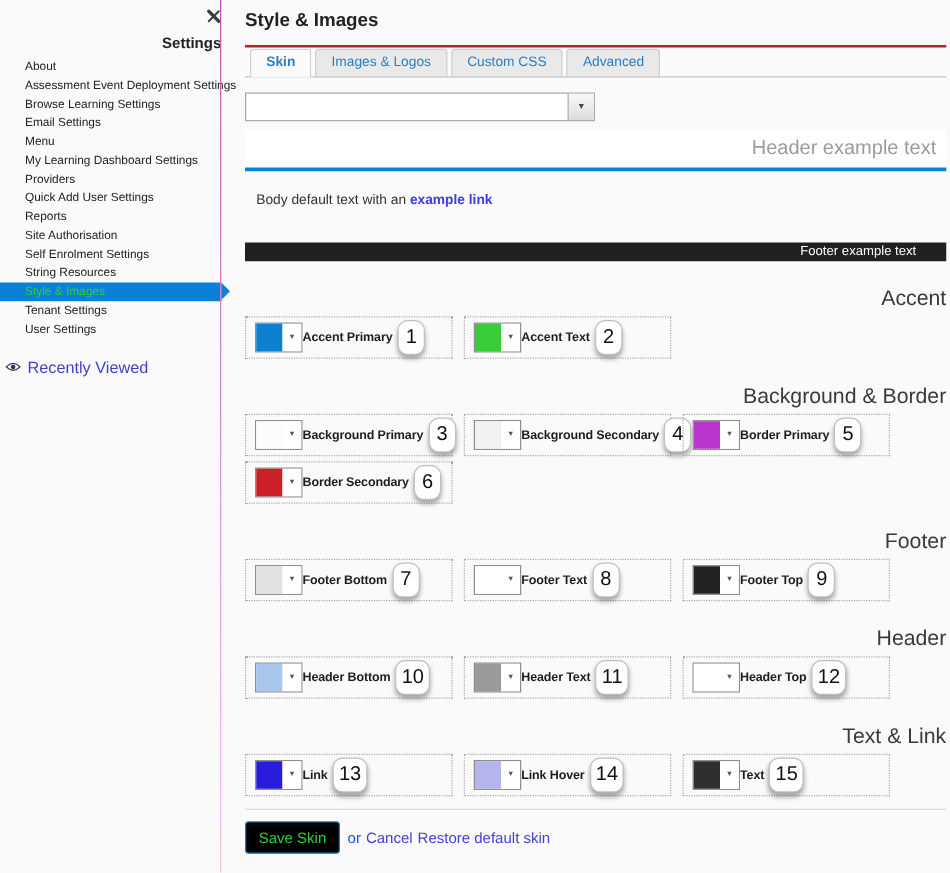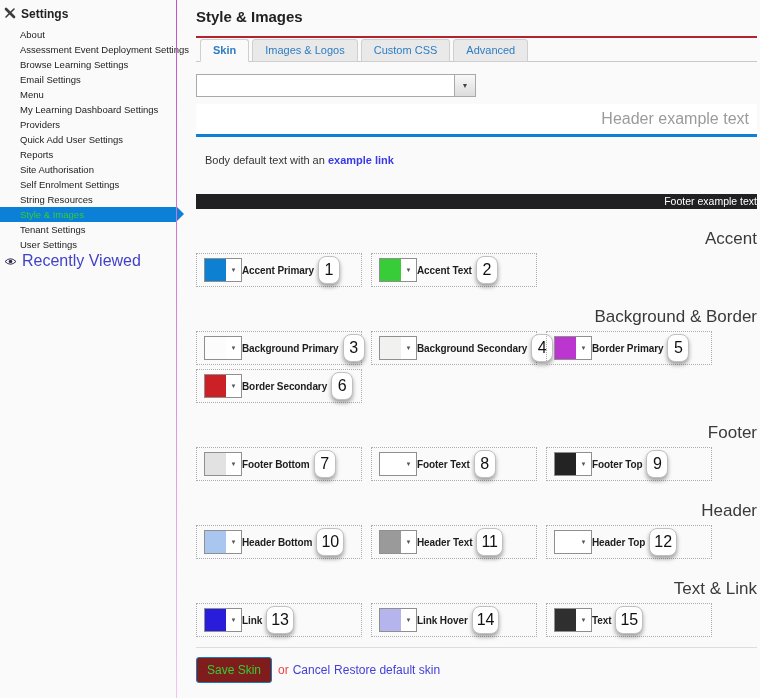--- a/index.html
+++ b/index.html
@@ -8,30 +8,30 @@
     width:760px; height:698px; overflow:hidden; position:relative;
     background:#fafafa; color:#333;
     font-family:"Liberation Sans", sans-serif; font-size:11px;
     --accent:#0a80d6; --accent-text:#35cc35; --rule:#b2232e;
     --footer-bg:#202023; --link:#3a3ae8; --tabtext:#2d7dc2; --divider:#c44fc8;
   }
   
   .sidebar { position:absolute; left:0; top:0; width:177px; height:100%; }
   .sb-divider { position:absolute; right:0; top:0; width:1px; height:100%;
     background:linear-gradient(var(--divider), #f2c4f2); }
-  .sb-header { display:flex; align-items:flex-start; gap:5px; padding:7px 0 5px 4px;
-    font-size:12px; font-weight:bold; color:#222; }
+  .sb-header { display:flex; align-items:flex-end; gap:5px; padding:7px 0 5px 4px;
+    font-size:12px; font-weight:bold; color:#222;flex-direction:column; }
   .nav-item { height:15px; line-height:15px; padding-left:20px; font-size:9.5px;
     color:#222; white-space:nowrap; cursor:pointer; position:relative; }
   .nav-item.selected { background:var(--accent); color:var(--accent-text); }
   .nav-item.selected::after { content:''; position:absolute; right:-7px; top:0;
     border-top:7.5px solid transparent; border-bottom:7.5px solid transparent;
     border-left:7px solid var(--accent); }
-  .recently { display:flex; align-items:center; gap:5px; 
-    padding-left:4px; color:#4141c9; font-size:16px; cursor:pointer; }
+  .recently { display:flex; align-items:center; gap:5px; margin-top:15px;
+    padding-left:4px; color:#4141c9; font-size:13px; cursor:pointer; }
   
   .main { position:absolute; left:196px; top:0; width:561px; }
   h1.page-title { margin:8px 0 0 0; font-size:15px; color:#222; }
   .red-rule { margin-top:11px; border-bottom:2px solid var(--rule); }
   .tabs { display:flex; gap:3px; padding-left:4px; margin-top:1px; position:relative; height:23px; }
   .tabs::after { content:''; position:absolute; left:0; right:0; bottom:0; border-bottom:1px solid #c8c8c8; }
   .tab { position:relative; z-index:1; padding:4px 12px 0 12px; height:23px; font-size:11px;
     color:var(--tabtext); background:#e9e9e9; border:1px solid #cfcfcf;
     border-radius:3px 3px 0 0; cursor:pointer; white-space:nowrap; }
   .tab.active { background:#fafafa; border-bottom-color:#fafafa; font-weight:bold; }
@@ -40,45 +40,45 @@
   .combo-value { position:absolute; left:5px; top:4px; font-size:11px; color:#333; }
   .combo-btn { position:absolute; right:0; top:0; width:21px; height:21px;
     border-left:1px solid #a9a9a9; background:linear-gradient(#f8f8f8,#dcdcdc);
     display:flex; align-items:center; justify-content:center; }
   .combo-arrow { font-size:7px; color:#444; }
   .pv-header { margin-top:7px; height:33px; background:#fff; border-bottom:3px solid var(--accent);
     color:#9b9b9b; font-size:16px; text-align:right; line-height:30px; padding-right:8px; }
   .pv-body { padding:17px 0 11px 9px; font-size:11px; color:#333; }
   .pv-link { color:var(--link); text-decoration:none; cursor:pointer;font-weight:bold; }
   .pv-footer { margin-top:17px; height:15px; background:var(--footer-bg); color:#fff;
-    font-size:10.5px; line-height:15px; text-align:right; padding-right:0; }
+    font-size:10.5px; line-height:15px; text-align:right; padding-right:24px; }
   
   .sw-section h2 { margin:20px 0 5px 0; font-size:17px; line-height:19px;
     font-weight:normal; color:#3a3a3a;text-align:right; }
   .grid { display:flex; flex-wrap:wrap; gap:4px 9px; width:517px; }
   .sw-box { width:166px; height:34px; border:1px dotted #adadad; display:flex;
     align-items:center; padding-left:7px; overflow:visible; background:transparent; }
   .sw-ctl { display:flex; height:24px; border:1px solid #8f8f8f; background:#fff;
     flex-shrink:0; cursor:pointer; }
   .sw-color { width:21px; height:100%; display:block; }
   .sw-arrow { width:15px; display:flex; align-items:center; justify-content:center;
     font-size:6px; color:#555; background:#fff; }
   .sw-label { font-size:10px; font-weight:bold; color:#1d1d1d; margin-left:0;
     white-space:nowrap; letter-spacing:-0.1px; }
   .badge { margin-left:4px; min-width:22px; height:28px; padding:0 4px; background:#fff;
     border:1px solid #c0c0c0; border-radius:8px; box-shadow:0 3px 4px rgba(0,0,0,0.35);
     display:flex; align-items:center; justify-content:center; flex-shrink:0;
     font-size:16px; color:#111; }
   
   .actions { margin-top:10px; border-top:1px solid #ddd; padding-top:9px;
     display:flex; align-items:center; }
-  .save-btn { background:#7f1d1d; color:var(--accent-text); border:1px solid #1979bb;
+  .save-btn { background:#000000; color:var(--accent-text); border:1px solid #1979bb;
     border-radius:3px; padding:5px 10px; font-size:12px; cursor:pointer;
     font-family:"Liberation Sans", sans-serif; }
-  .or { color:#ef4444; font-size:12px; margin:0 4px 0 6px; }
+  .or { color:#1d4ed8; font-size:12px; margin:0 4px 0 6px; }
   .act-link { color:#4340d6; font-size:12px; text-decoration:none; cursor:pointer; margin-right:4px; }
 </style>
 </head>
 <body style="--accent: #0a80d6; --accent-text: #35cc35; --rule: #b2232e; --footer-bg: #202023; --link: #3a3ae8; --tabtext: #2d7dc2; --divider: #c44fc8;">
 
 <aside class="sidebar">
   <div class="sb-header">
     <span>
       <svg width="12" height="12" viewBox="0 0 12 12">
         <line x1="2" y1="2" x2="10" y2="10" stroke="#3d3d3d" stroke-width="2.6" stroke-linecap="round"></line>

